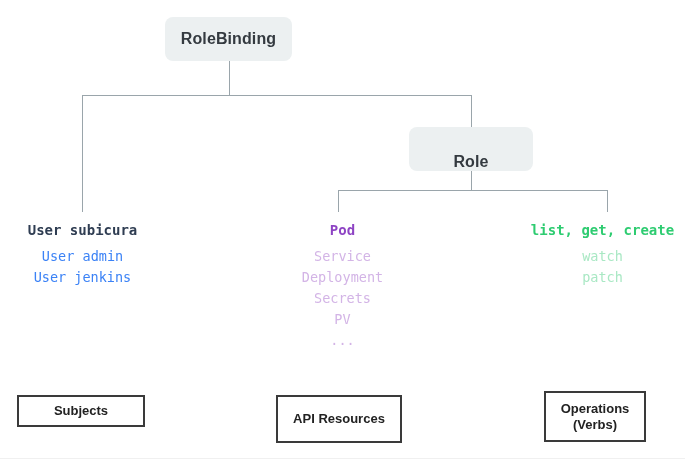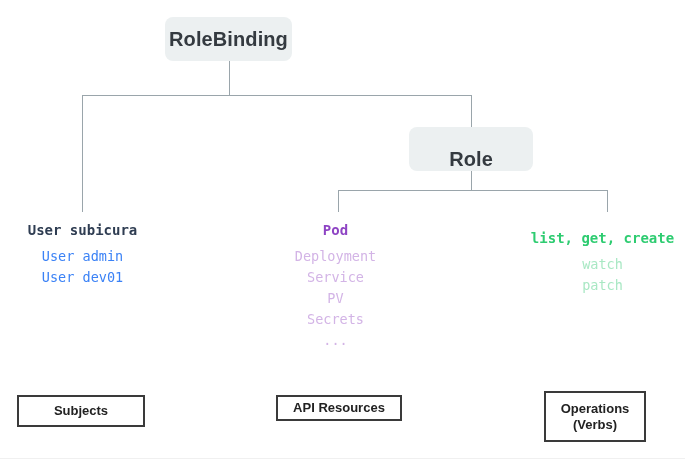--- a/index.html
+++ b/index.html
@@ -32,21 +32,21 @@
   .node {
     position: absolute;
     background: #ecf0f1;
     border-radius: 8px;
     display: flex;
     align-items: center;
     justify-content: center;
     color: #343a40;
     font-family: "Liberation Sans", sans-serif;
     font-weight: bold;
-    font-size: 20px;
+    font-size: 16px;
     letter-spacing: 0.1px;
   }
   #node-rolebinding { left: 165px; top: 17px; width: 127px; height: 44px; }
   #node-role        { left: 409px; top: 127px; width: 124px; height: 44px; align-items: flex-end; }
 
   
   .column {
     position: absolute;
     font-family: "DejaVu Sans Mono", "Liberation Mono", monospace;
     font-size: 13.5px;
@@ -57,22 +57,22 @@
   .column .head {
     font-weight: bold;
     font-size: 14px;
     margin-bottom: 5px;
   }
   .column .item {
     font-weight: normal;
   }
 
   #col-subjects  { left: 0px;   top: 220px; width: 165px; }
-  #col-resources { left: 253px; top: 220px; width: 165px; }
-  #col-verbs     { left: 520px; top: 228px; width: 165px; }
+  #col-resources { left: 260px; top: 220px; width: 165px; }
+  #col-verbs     { left: 520px; top: 220px; width: 165px; }
 
   #col-subjects  .head { color: #2f3d52; }
   #col-subjects  .item { color: #3b82f6; }
   #col-resources .head { color: #8e44c4; }
   #col-resources .item { color: #d3b4e6; }
   #col-verbs     .head { color: #2ecc71; }
   #col-verbs     .item { color: #a9e8c4; }
 
   
   .legend-box {
@@ -84,21 +84,21 @@
     justify-content: center;
     text-align: center;
     color: #222222;
     font-family: "Liberation Sans", sans-serif;
     font-weight: bold;
     font-size: 13px;
     line-height: 16px;
     box-sizing: border-box;
   }
   #legend-subjects  { left: 17px;  top: 395px; width: 128px; height: 32px; }
-  #legend-resources { left: 276px; top: 395px; width: 126px; height: 26px; text-align: center; }
+  #legend-resources { left: 276px; top: 395px; width: 126px; height: 48px; text-align: center; }
   #legend-verbs     { left: 544px; top: 391px; width: 102px; height: 51px; }
   .legend-box .l2 { display: block; }
 </style>
 </head>
 <body>
 
 <div id="canvas">
 
   <div class="line v" style="left:229px; top:61px; height:35px;"></div>
   <div class="line h" style="left:82px; top:95px; width:390px;"></div>
@@ -114,29 +114,29 @@
     <span>RoleBinding</span>
   </div>
 
   <div class="node" id="node-role">
     <span>Role</span>
   </div>
 
   <div class="column" id="col-subjects">
     <div class="head">User subicura</div>
     <div class="item">User admin</div>
-    <div class="item">User dev01</div>
+    <div class="item">User jenkins</div>
   </div>
 
   <div class="column" id="col-resources">
     <div class="head">Pod</div>
+    <div class="item">Service</div>
     <div class="item">Deployment</div>
-    <div class="item">Service</div>
+    <div class="item">Secrets</div>
     <div class="item">PV</div>
-    <div class="item">Secrets</div>
     <div class="item">...</div>
   </div>
 
   <div class="column" id="col-verbs">
     <div class="head">list, get, create</div>
     <div class="item">watch</div>
     <div class="item">patch</div>
   </div>
 
   <div class="legend-box" id="legend-subjects">

